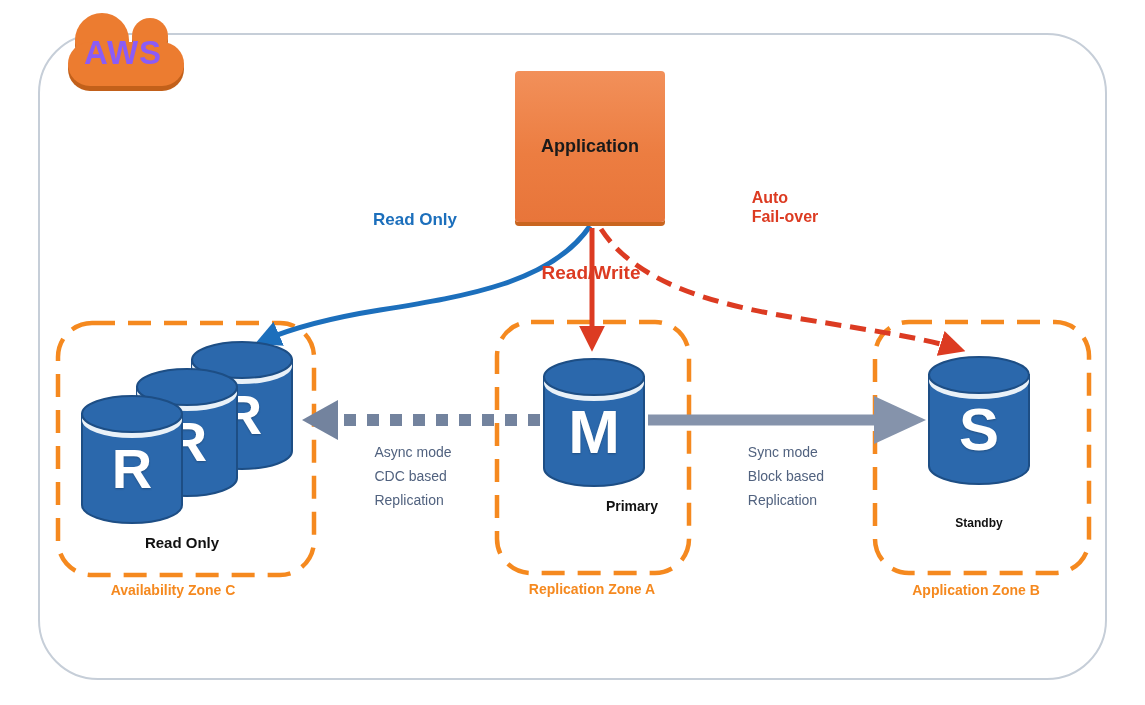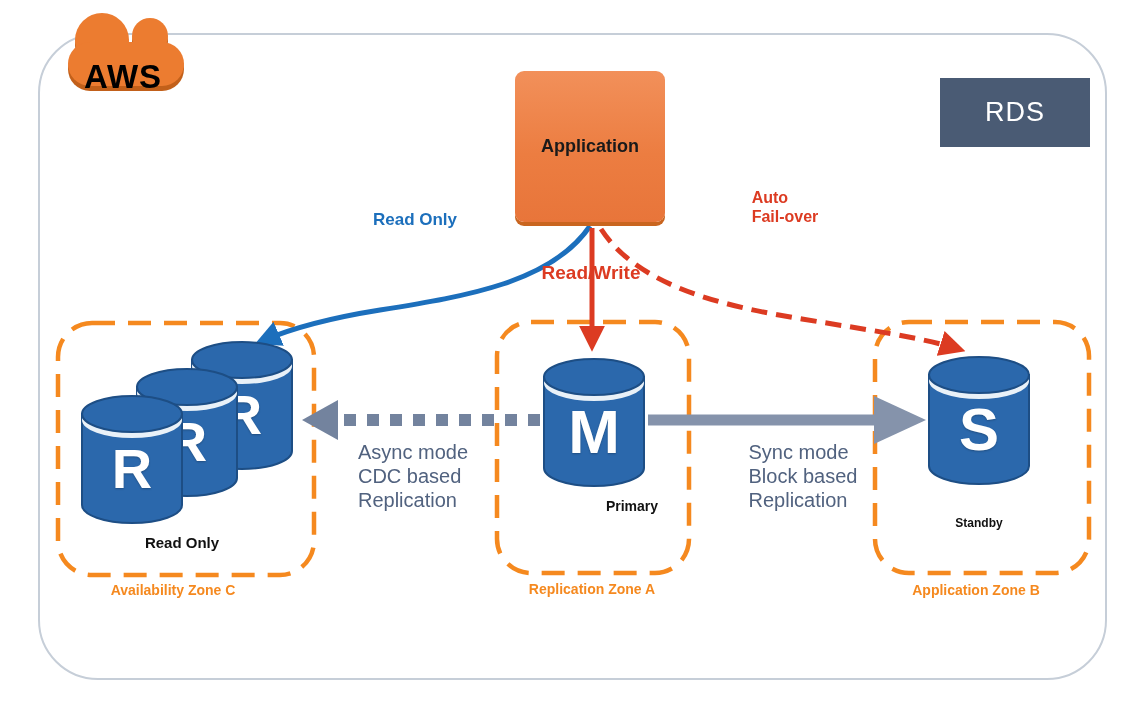--- a/index.html
+++ b/index.html
@@ -9,39 +9,39 @@
   }
   .canvas{position:absolute;inset:0;}
   .outer-border{
     position:absolute;left:38px;top:33px;width:1065px;height:643px;
     border:2px solid #c6ced8;border-radius:60px;background:#ffffff;
   }
   .overlay{position:absolute;left:0;top:0;pointer-events:none;}
   .aws-badge{position:absolute;left:64px;top:4px;width:128px;height:92px;}
   .aws-text{
     position:absolute;left:0;top:30px;width:118px;text-align:center;
-    color:#000000;font-size:33px;font-weight:bold;letter-spacing:1px;margin-top:24px;
+    color:#8b5cf6;font-size:33px;font-weight:bold;letter-spacing:1px;
   }
   .rds-badge{
     position:absolute;left:940px;top:78px;width:150px;height:69px;
     background:#4A5B74;display:flex;align-items:center;justify-content:center;
     color:#ffffff;font-size:27px;letter-spacing:1px;
   }
   .app-box{
     position:absolute;left:515px;top:71px;width:150px;height:151px;
-    border-radius:9px;
+    border-radius:4px;
     background:linear-gradient(180deg,#f2905a 0%,#ec7d41 55%,#e8753a 100%);
     box-shadow:0 4px 0 #c9651f;
     display:flex;align-items:center;justify-content:center;
     color:#1a1a1a;font-size:18px;font-weight:bold;
   }
   .lbl{position:absolute;transform:translateX(-50%);white-space:pre-line;text-align:left;}
   .lbl-blue{color:#1C6FBC;font-weight:bold;font-size:17px;}
   .lbl-red{color:#DC3B22;font-weight:bold;font-size:16px;line-height:19px;}
-  .lbl-slate{color:#51627F;font-size:20px;line-height:24px;}
+  .lbl-slate{color:#51627F;font-size:14px;line-height:24px;}
   .lbl-black{color:#111111;font-weight:bold;font-size:14px;}
   .lbl-zone{color:#F5891F;font-weight:bold;font-size:14px;}
   .cyl{position:absolute;width:108px;height:134px;}
   .cyl svg{position:absolute;left:0;top:0;}
   .cyl-letter{
     position:absolute;left:0;top:30px;width:108px;text-align:center;
     color:#ffffff;font-weight:bold;font-size:56px;line-height:90px;
     text-shadow:0 1px 2px rgba(0,0,0,0.25);
   }
   .cyl-letter.m{font-size:62px;}
@@ -90,36 +90,33 @@
       </g>
       <g fill="#EC7C30">
         <circle cx="38" cy="36" r="27"></circle>
           <circle cx="86" cy="32" r="18"></circle>
         <rect x="4" y="38" width="116" height="44" rx="22"></rect>
       </g>
     </svg>
     <div class="aws-text">AWS</div>
   </div>
 
-  <div class="rds-badge">
-    <span>RDS</span>
-  </div>
 
   <div class="app-box">
     <span>Application</span>
   </div>
 
   <div class="lbl lbl-blue" style="left:415px;top:210px;">Read Only</div>
   <div class="lbl lbl-red" style="left:591px;top:263px;font-size:19px;">Read/Write</div>
   <div class="lbl lbl-red" style="left:785px;top:188px;">Auto
 Fail-over</div>
   <div class="lbl lbl-slate" style="left:413px;top:440px;">Async mode
 CDC based
 Replication</div>
-  <div class="lbl lbl-slate" style="left:786px;top:440px;margin-left:17px;">Sync mode
+  <div class="lbl lbl-slate" style="left:786px;top:440px;">Sync mode
 Block based
 Replication</div>
 
   <div class="cyl" style="left:188px;top:340px;">
     <svg width="108" height="134" viewBox="0 0 108 134">
       <path d="M4 20 L4 111 A50 18 0 0 0 104 111 L104 20 Z" fill="#2B68AC" stroke="#1D4E85" stroke-width="2"></path>
       <ellipse cx="54" cy="26" rx="50" ry="18" fill="#E9F1F8"></ellipse>
       <ellipse cx="54" cy="20" rx="50" ry="18" fill="#2B68AC" stroke="#1D4E85" stroke-width="2"></ellipse>
     </svg>
     <span class="cyl-letter">R</span>

